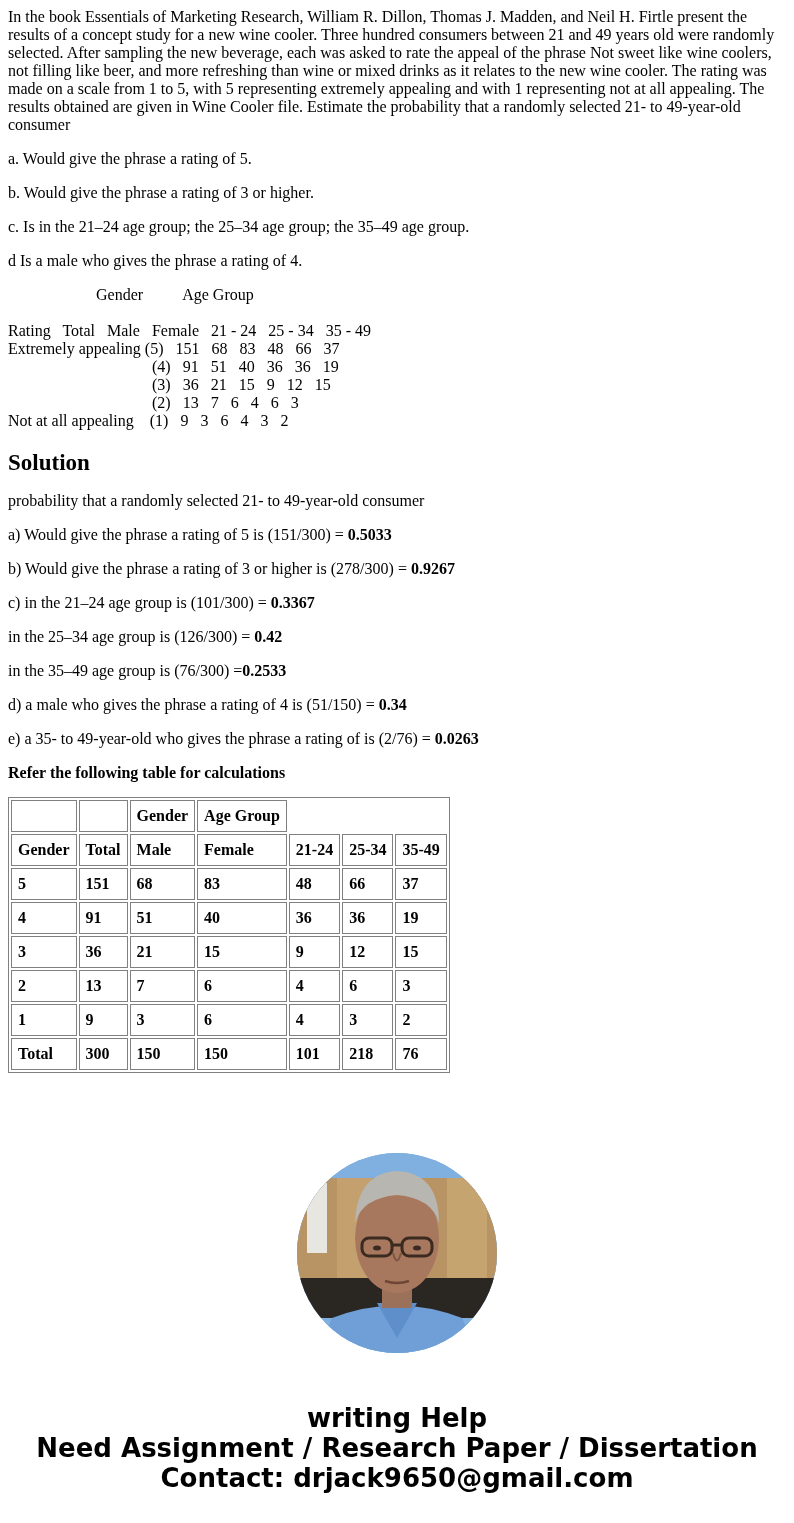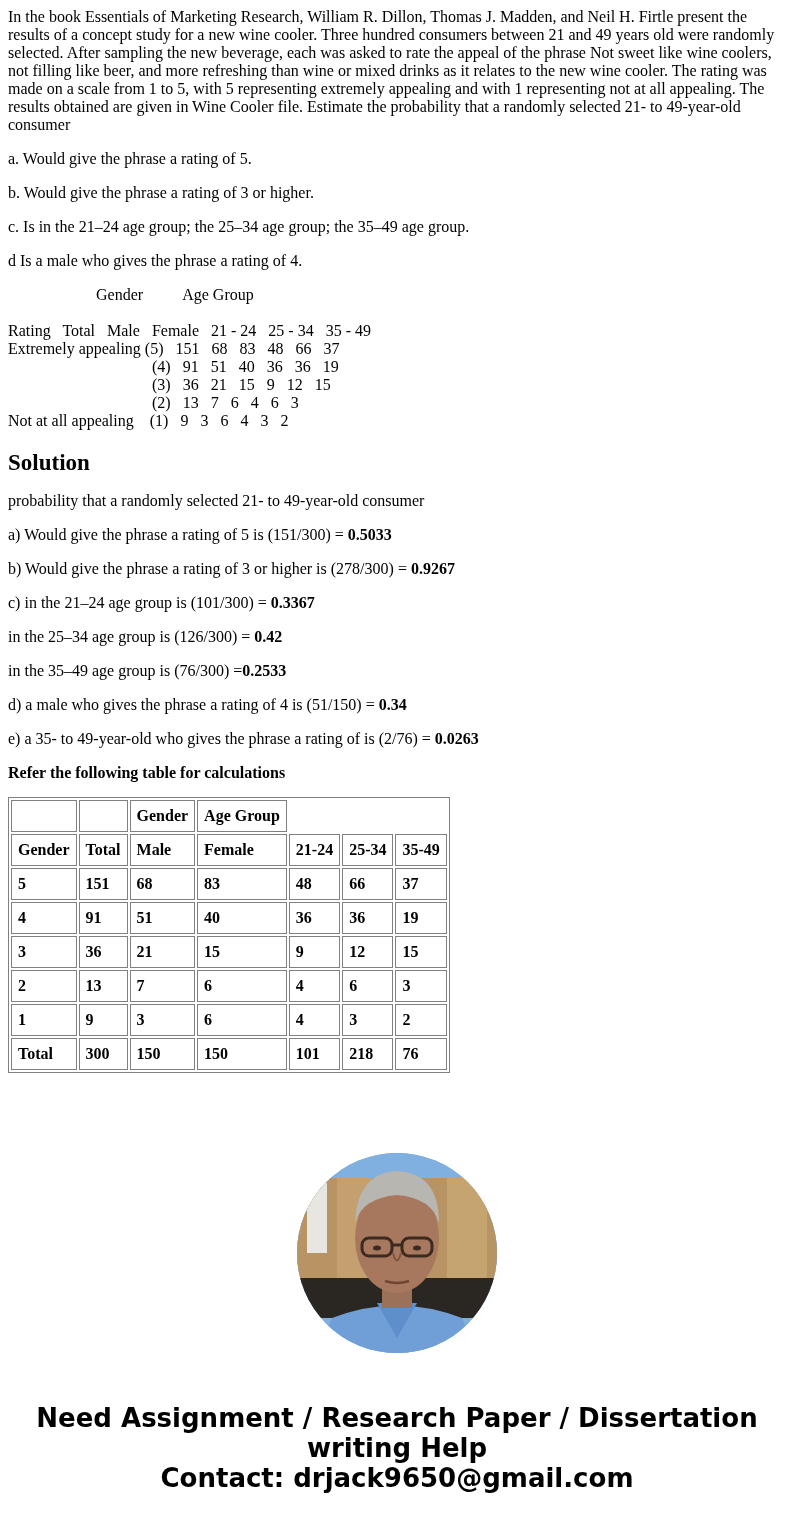--- a/index.html
+++ b/index.html
@@ -181,16 +181,16 @@
     <rect x="105" y="85" width="30" height="18" rx="7" fill="none" stroke="#3b2a20" stroke-width="3"></rect>
     <line x1="95" y1="92" x2="105" y2="92" stroke="#3b2a20" stroke-width="3"></line>
     <ellipse cx="80" cy="95" rx="4" ry="2.5" fill="#3a2a22"></ellipse>
     <ellipse cx="120" cy="95" rx="4" ry="2.5" fill="#3a2a22"></ellipse>
     <path d="M 96 100 Q 100 115 104 100" fill="none" stroke="#7c5540" stroke-width="2"></path>
     <path d="M 88 128 Q 100 132 112 128" fill="none" stroke="#6d4636" stroke-width="2.5"></path>
   </svg>
 </div>
 
 <div class="footer">
+  <div>writing Help</div>
   <div>Need Assignment / Research Paper / Dissertation</div>
-  <div>writing Help</div>
   <div>Contact: drjack9650@gmail.com</div>
 </div>
 
 </body></html>

